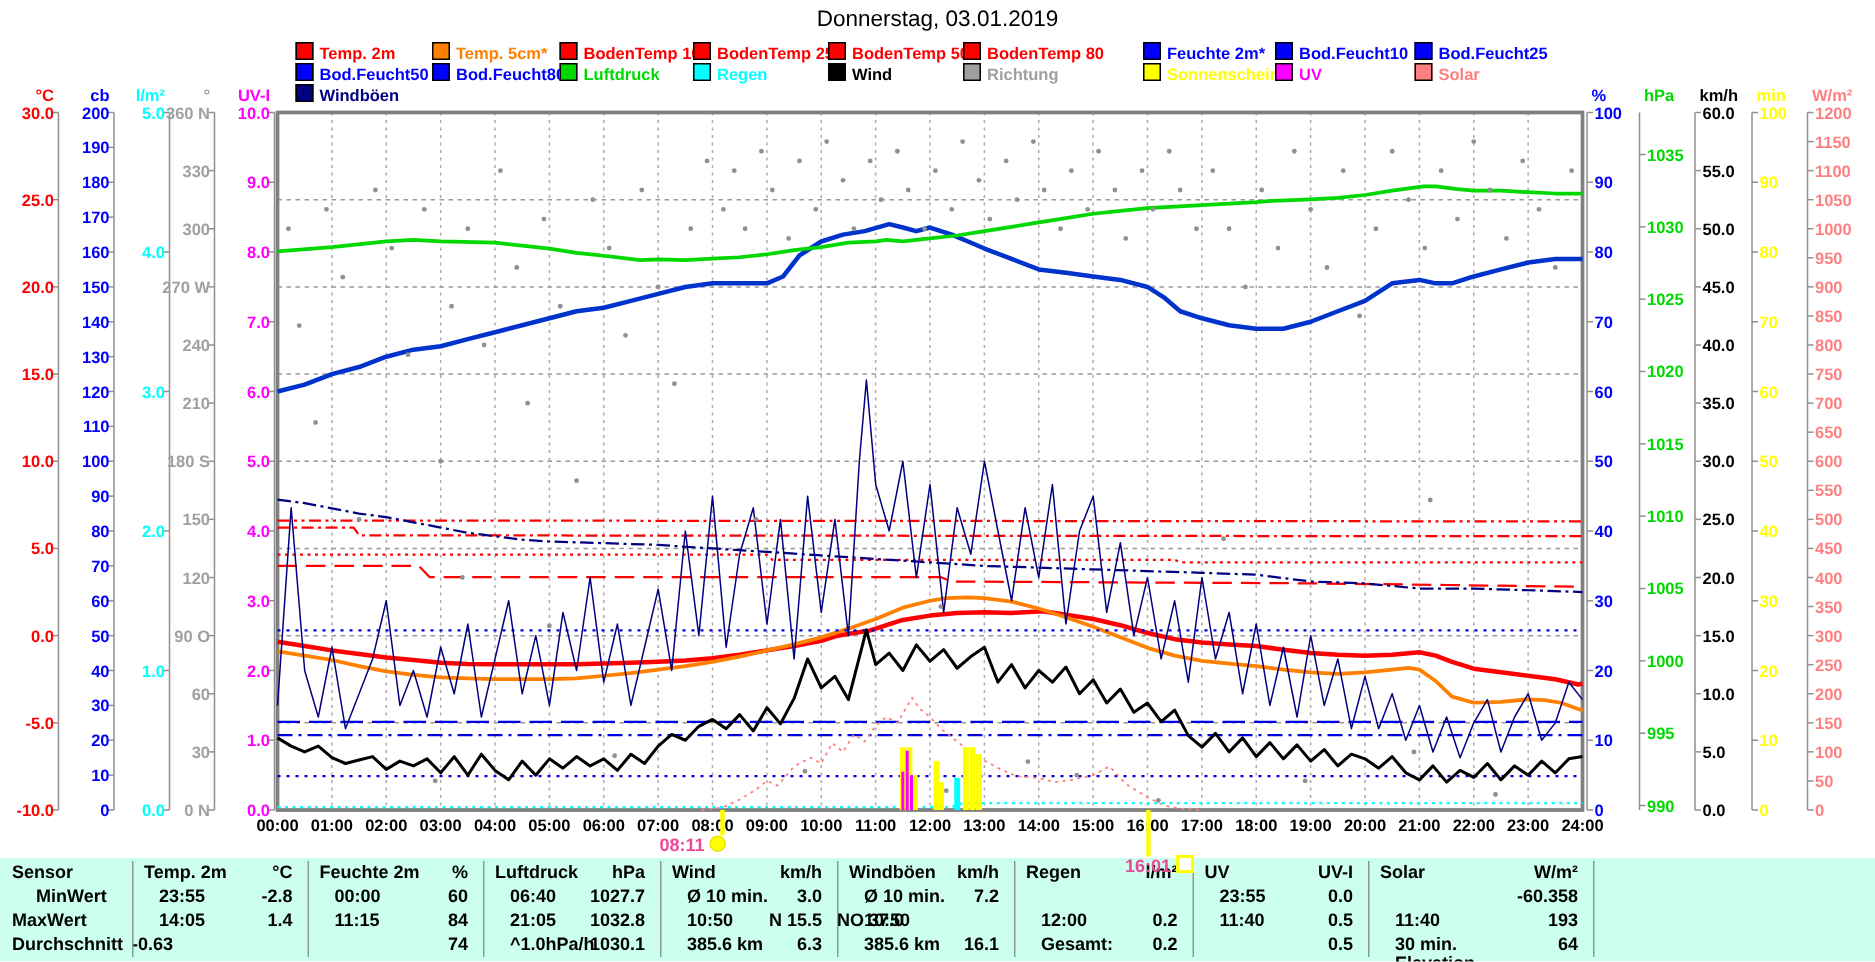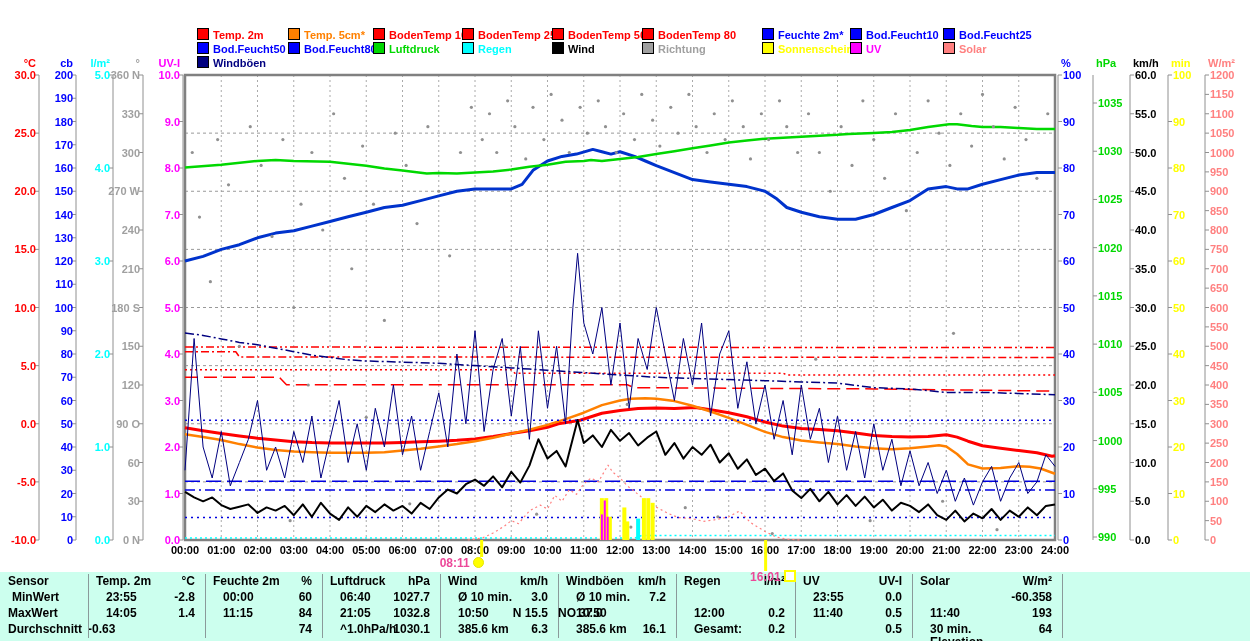--- a/index.html
+++ b/index.html
@@ -18,20 +18,21 @@
   .sunmark{position:absolute;font-size:12px;font-weight:bold;color:#ec4899;white-space:nowrap;}
   .sun-disc{display:inline-block;width:9px;height:9px;border-radius:50%;background:#FFFF00;
             border:1px solid #e6e600;vertical-align:-1px;margin-left:3px;}
   .sun-square{display:inline-block;width:8px;height:8px;background:#fff;
               border:2px solid #FFFF00;vertical-align:-1px;margin-left:3px;}
 </style>
 </head>
 <body>
 
 <div id="stage">
+  <div class="title">Donnerstag, 03.01.2019</div>
   <div id="legend">
       <div class="legend-item" style="left: 197px; top: 28px;"><span class="box" style="background: rgb(255, 0, 0);"></span><span style="color: rgb(255, 0, 0);">Temp. 2m</span></div>
       <div class="legend-item" style="left: 288px; top: 28px;"><span class="box" style="background: rgb(255, 128, 0);"></span><span style="color: rgb(255, 128, 0);">Temp. 5cm*</span></div>
       <div class="legend-item" style="left: 373px; top: 28px;"><span class="box" style="background: rgb(255, 0, 0);"></span><span style="color: rgb(255, 0, 0);">BodenTemp 10</span></div>
       <div class="legend-item" style="left: 462px; top: 28px;"><span class="box" style="background: rgb(255, 0, 0);"></span><span style="color: rgb(255, 0, 0);">BodenTemp 25</span></div>
       <div class="legend-item" style="left: 552px; top: 28px;"><span class="box" style="background: rgb(255, 0, 0);"></span><span style="color: rgb(255, 0, 0);">BodenTemp 50</span></div>
       <div class="legend-item" style="left: 642px; top: 28px;"><span class="box" style="background: rgb(255, 0, 0);"></span><span style="color: rgb(255, 0, 0);">BodenTemp 80</span></div>
       <div class="legend-item" style="left: 762px; top: 28px;"><span class="box" style="background: rgb(0, 0, 255);"></span><span style="color: rgb(0, 0, 255);">Feuchte 2m*</span></div>
       <div class="legend-item" style="left: 850px; top: 28px;"><span class="box" style="background: rgb(0, 0, 255);"></span><span style="color: rgb(0, 0, 255);">Bod.Feucht10</span></div>
       <div class="legend-item" style="left: 943px; top: 28px;"><span class="box" style="background: rgb(0, 0, 255);"></span><span style="color: rgb(0, 0, 255);">Bod.Feucht25</span></div>
@@ -513,21 +514,21 @@
       <text x="910" y="554" fill="#000000" text-anchor="middle" font-size="11" font-weight="bold">20:00</text>
       <text x="946.25" y="554" fill="#000000" text-anchor="middle" font-size="11" font-weight="bold">21:00</text>
       <text x="982.5" y="554" fill="#000000" text-anchor="middle" font-size="11" font-weight="bold">22:00</text>
       <text x="1018.75" y="554" fill="#000000" text-anchor="middle" font-size="11" font-weight="bold">23:00</text>
       <text x="1055" y="554" fill="#000000" text-anchor="middle" font-size="11" font-weight="bold">24:00</text>
       <line x1="481.63374999999996" y1="540" x2="481.63374999999996" y2="557" stroke="#FFFF00" stroke-width="3"></line>
       <line x1="765.6162499999999" y1="540" x2="765.6162499999999" y2="571" stroke="#FFFF00" stroke-width="3"></line>
     </svg>
   <div id="table" class="sumtable" style="background: rgb(204, 255, 238);">
       <div class="cellabs" style="top: 2px; left: 8px;">Sensor</div>
-      <div class="cellabs" style="top: 18px; left: 12px;">MinWert</div>
+      <div class="cellabs" style="top: 18px; left: 24px;">MinWert</div>
       <div class="cellabs" style="top: 34px; left: 8px;">MaxWert</div>
       <div class="cellabs" style="top: 50px; left: 8px;">Durchschnitt</div>
       <div class="cellabs" style="top: 2px; left: 96px;">Temp. 2m</div>
       <div class="cellabs" style="top: 2px; left: 88px; width: 107px; text-align: right;">°C</div>
       <div class="cellabs" style="top: 18px; left: 106px;">23:55</div>
       <div class="cellabs" style="top: 18px; left: 88px; width: 107px; text-align: right;">-2.8</div>
       <div class="cellabs" style="top: 34px; left: 106px;">14:05</div>
       <div class="cellabs" style="top: 34px; left: 88px; width: 107px; text-align: right;">1.4</div>
       <div class="cellabs" style="top: 50px; left: 88px; width: 107px; text-align: left;">-0.63</div>
       <div class="vline" style="left: 205px; top: 2px; height: 64px;"></div>

